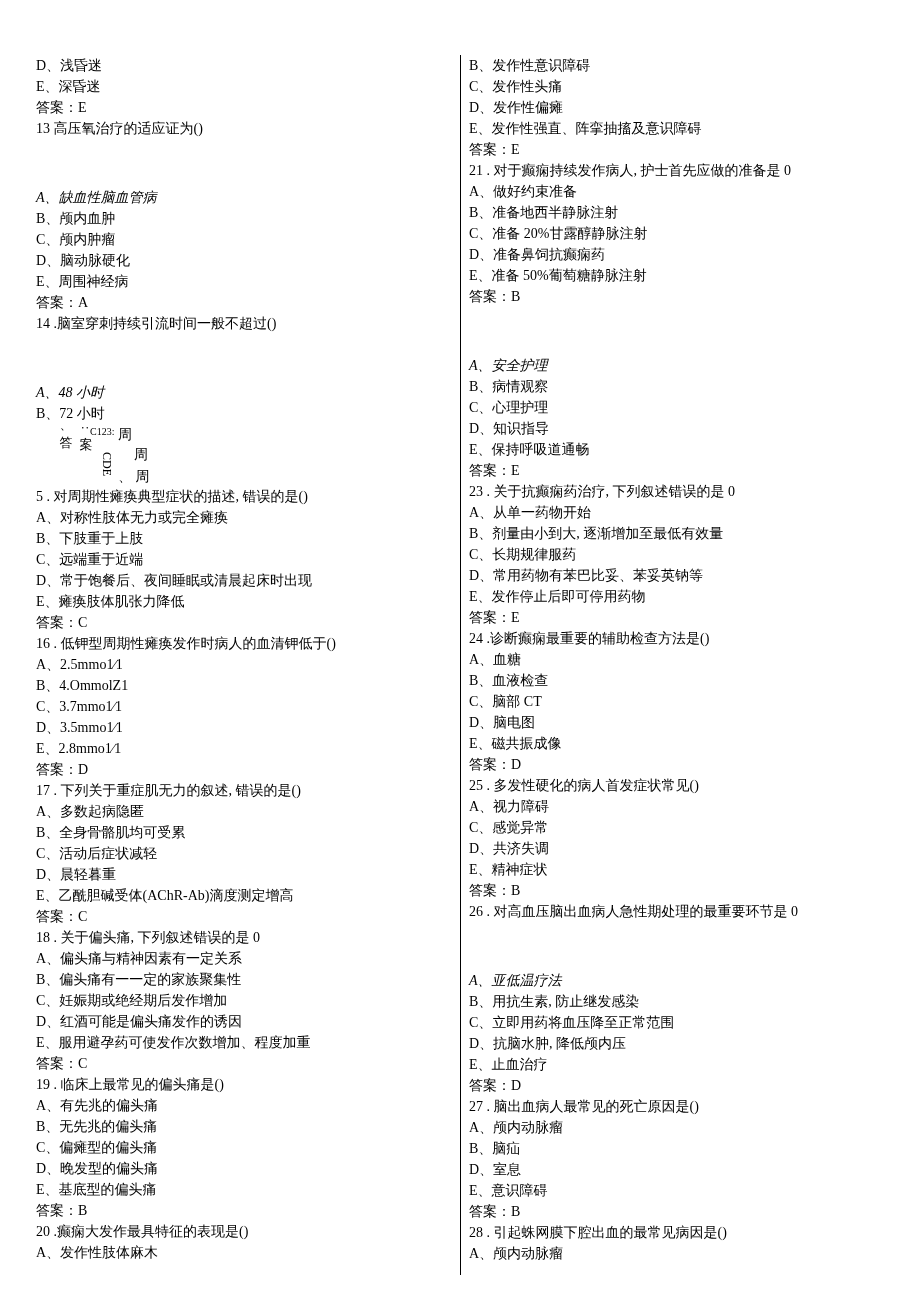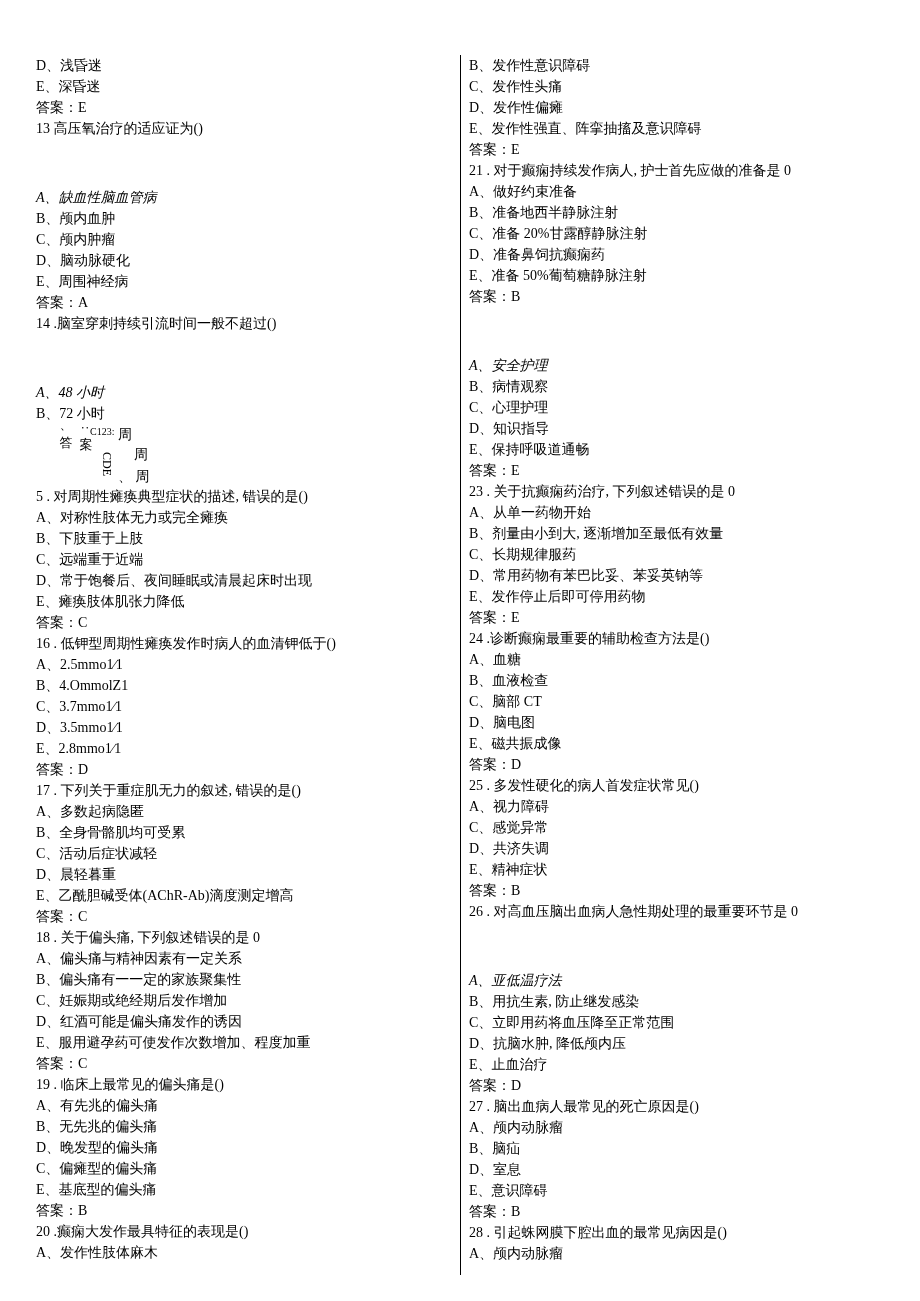--- a/index.html
+++ b/index.html
@@ -103,22 +103,22 @@
   <div class="line">A、偏头痛与精神因素有一定关系</div>
   <div class="line">B、偏头痛有一一定的家族聚集性</div>
   <div class="line">C、妊娠期或绝经期后发作增加</div>
   <div class="line">D、红酒可能是偏头痛发作的诱因</div>
   <div class="line">E、服用避孕药可使发作次数增加、程度加重</div>
   <div class="line">答案：C</div>
 
   <div class="line">19   . 临床上最常见的偏头痛是()</div>
   <div class="line">A、有先兆的偏头痛</div>
   <div class="line">B、无先兆的偏头痛</div>
+  <div class="line">C、偏瘫型的偏头痛</div>
   <div class="line">D、晚发型的偏头痛</div>
-  <div class="line">C、偏瘫型的偏头痛</div>
   <div class="line">E、基底型的偏头痛</div>
   <div class="line">答案：B</div>
 
   <div class="line">20   .癫痫大发作最具特征的表现是()</div>
   <div class="line">A、发作性肢体麻木</div>
   <div class="line">B、发作性意识障碍</div>
   <div class="line">C、发作性头痛</div>
   <div class="line">D、发作性偏瘫</div>
   <div class="line">E、发作性强直、阵挛抽搐及意识障碍</div>
 

